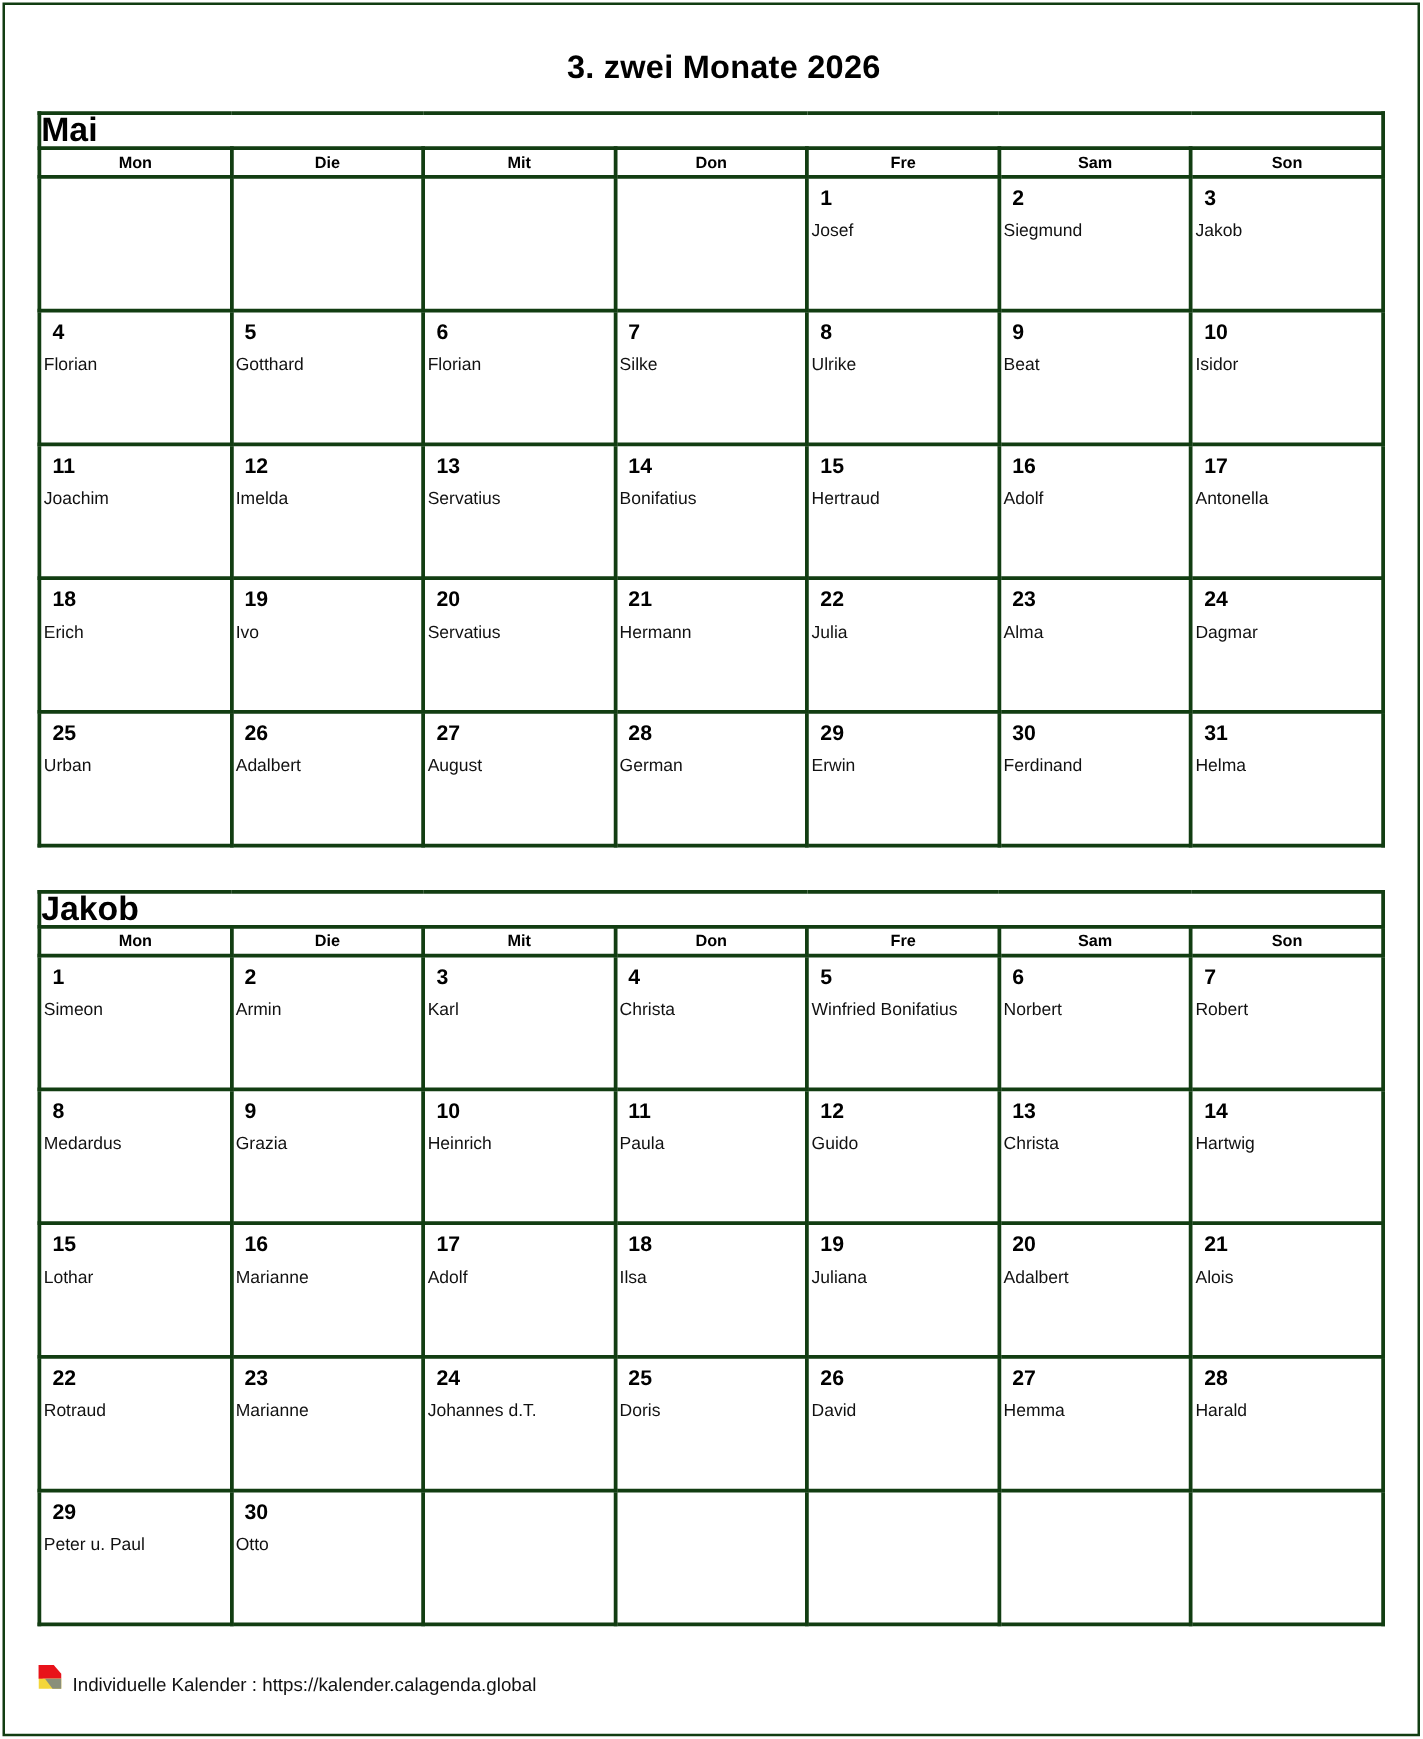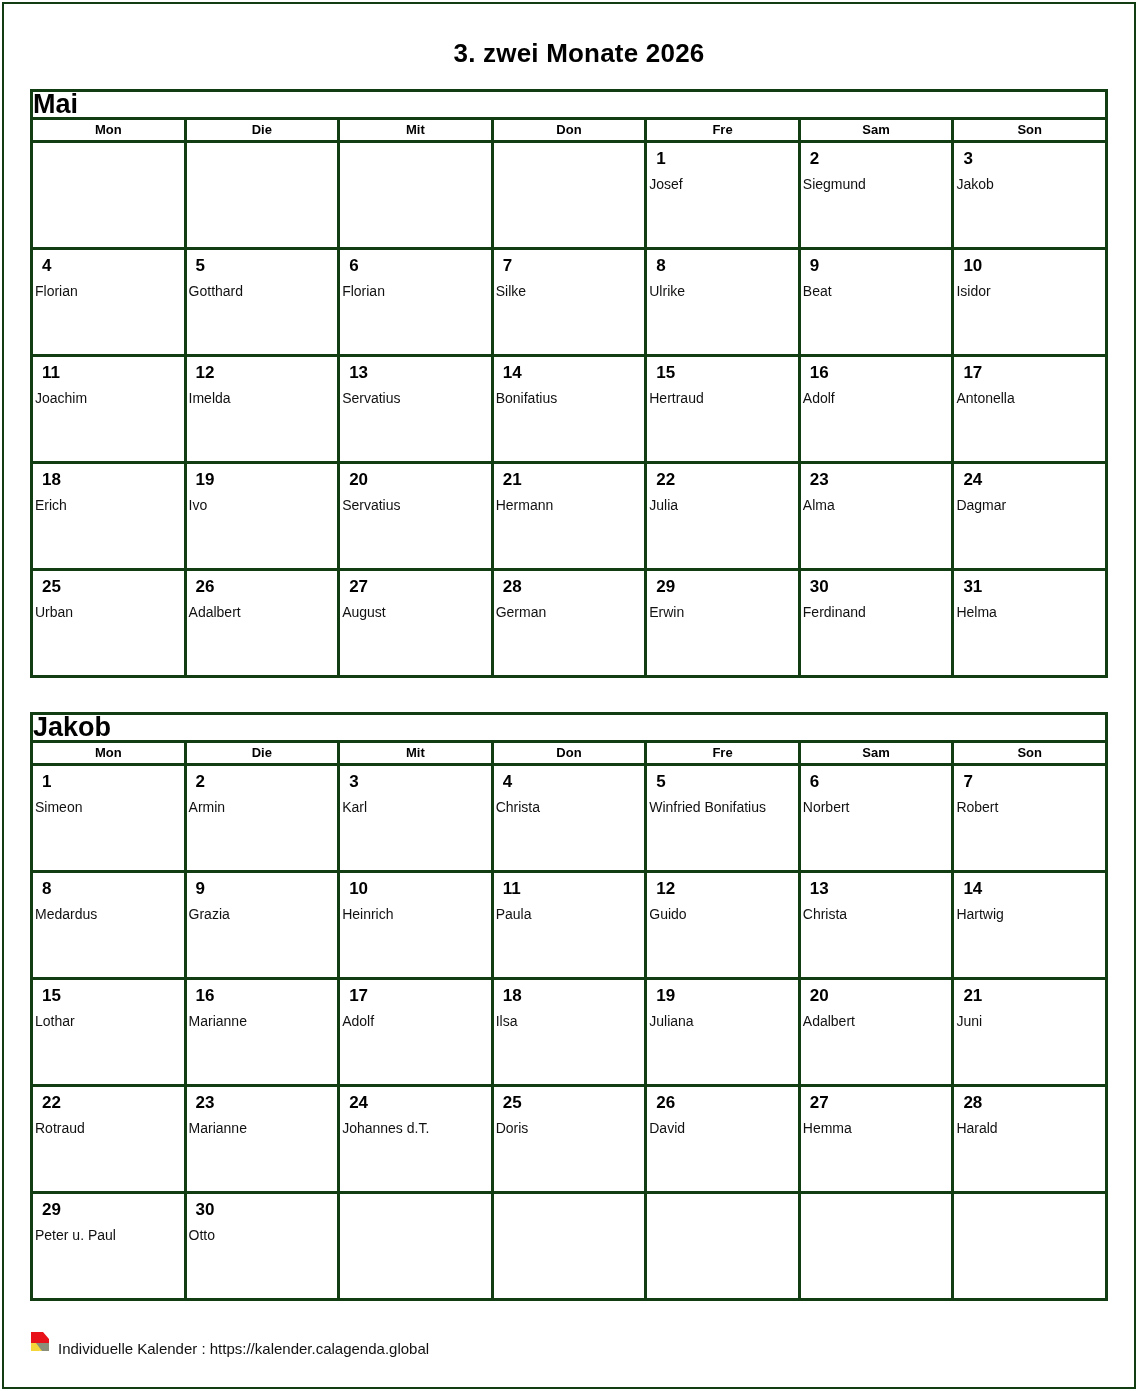--- a/index.html
+++ b/index.html
@@ -310,21 +310,21 @@
         <td class="day">
           <span class="day-num">19</span>
           <span class="day-name">Juliana</span>
         </td>
         <td class="day">
           <span class="day-num">20</span>
           <span class="day-name">Adalbert</span>
         </td>
         <td class="day">
           <span class="day-num">21</span>
-          <span class="day-name">Juni</span>
+          <span class="day-name">Alois</span>
         </td>
       </tr>
       <tr>
         <td class="day">
           <span class="day-num">22</span>
           <span class="day-name">Rotraud</span>
         </td>
         <td class="day">
           <span class="day-num">23</span>
           <span class="day-name">Marianne</span>

